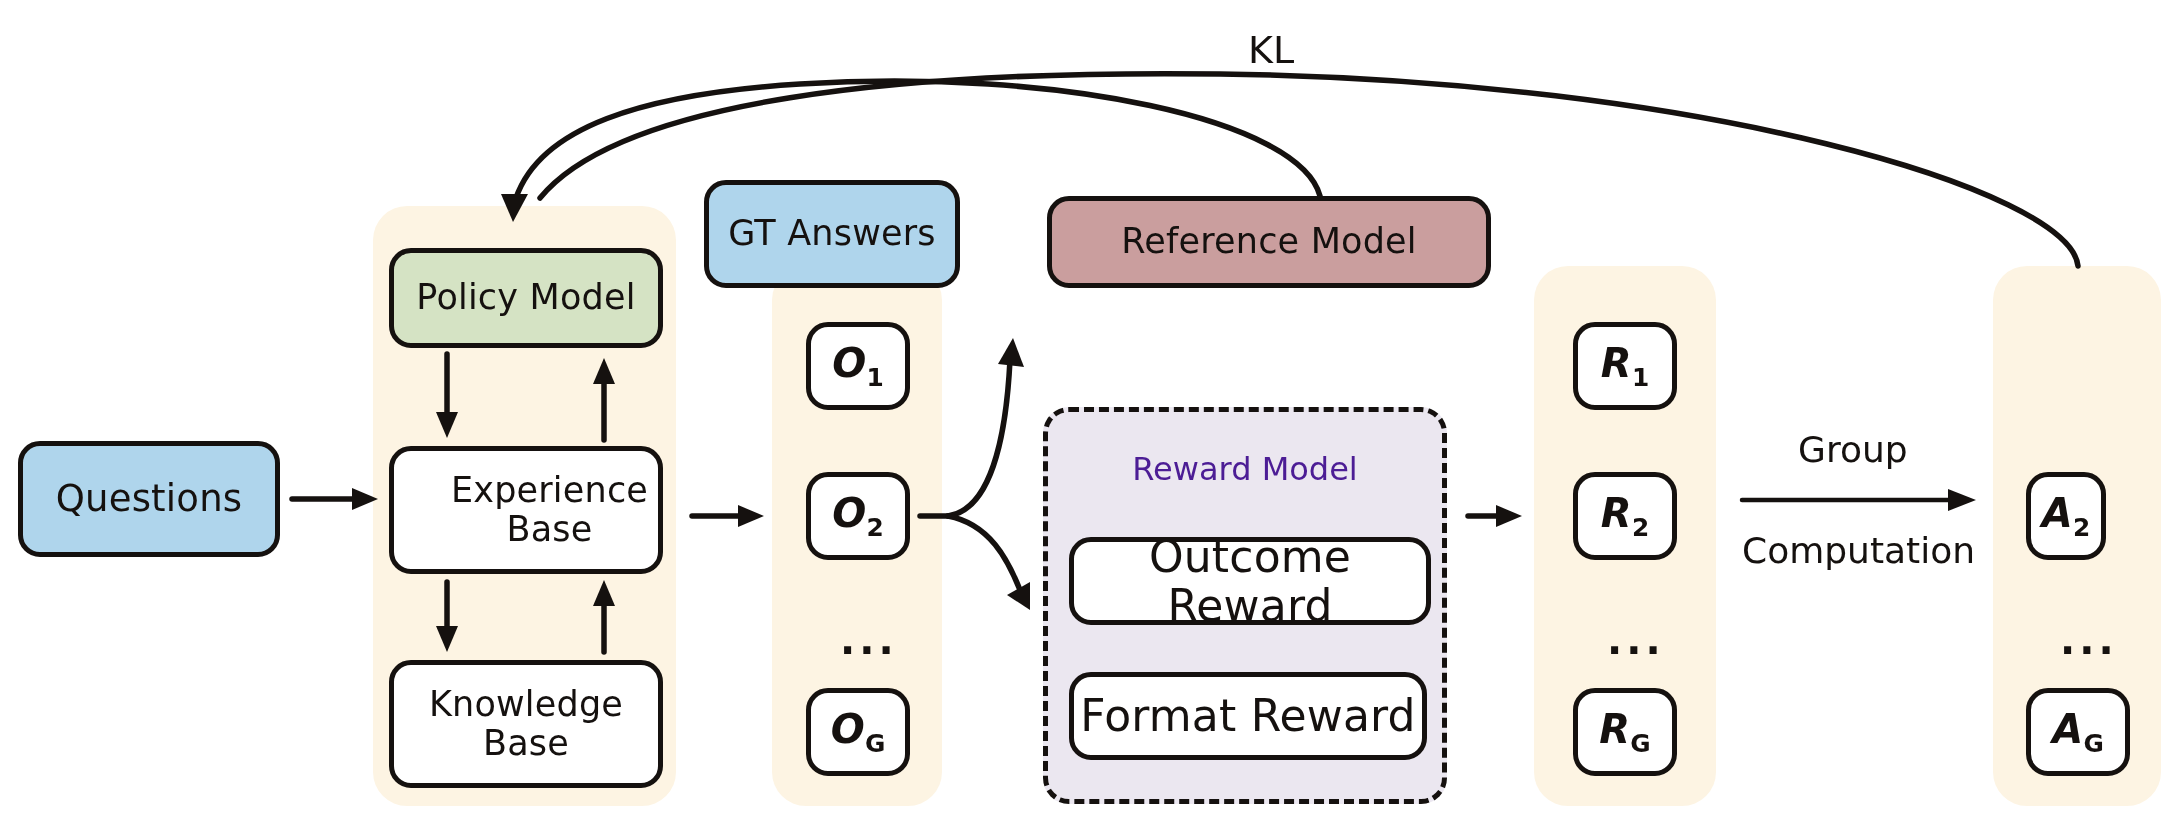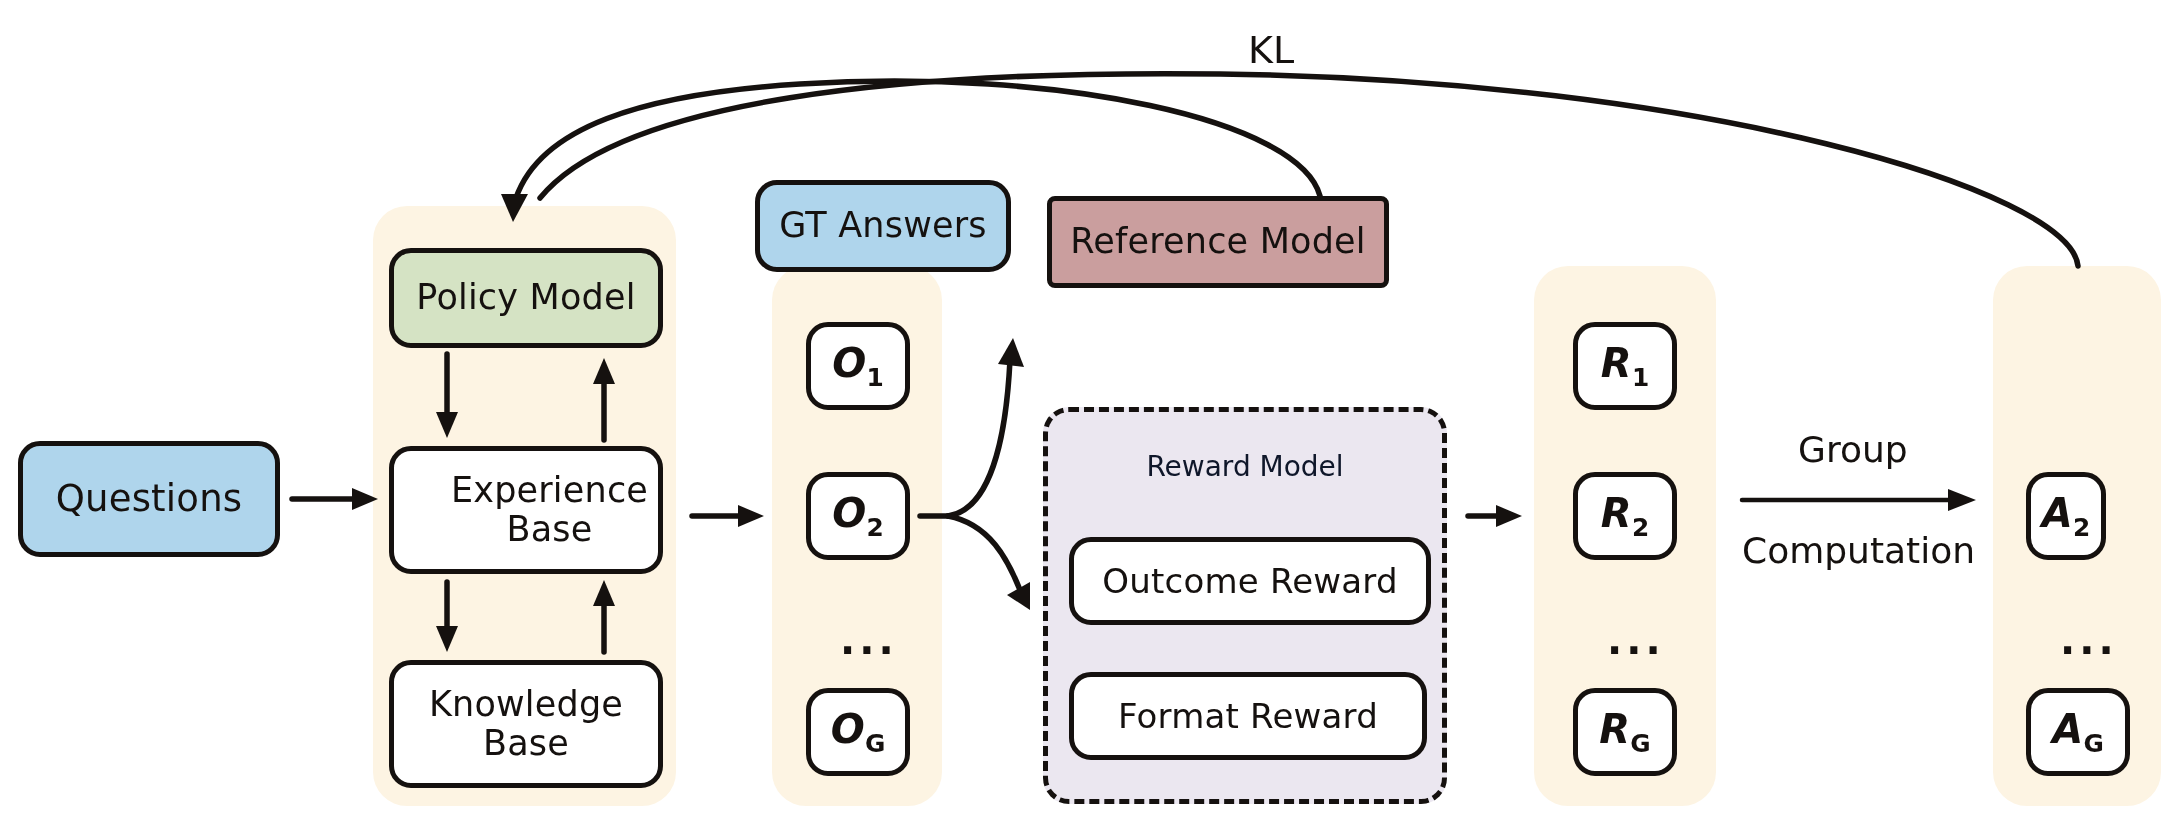--- a/index.html
+++ b/index.html
@@ -43,21 +43,21 @@
   .node.blue   { background: #AFD5EC; }
   .node.green  { background: #D5E3C4; }
   .node.rose   { background: #CA9E9E; }
   .node.plain  { background: #ffffff; }
 
   .node .txt { display: block; padding: 0 6px; }
 
   
   .t-lg  { font-size: 37px; }
   .t-md  { font-size: 35px; }
-  .t-sm  { font-size: 34px; }
+  .t-sm  { font-size: 44px; }
   .t-sym { font-size: 40px; font-style: italic; font-weight: 600; }
 
   .sub {
     font-size: 0.62em;
     font-style: normal;
     font-weight: 600;
     vertical-align: sub;
     letter-spacing: 0;
   }
 
@@ -67,22 +67,22 @@
     box-sizing: border-box;
     border: 5px dashed #15110f;
     border-radius: 26px;
     background: #EBE7F0;
     z-index: 2;
   }
   .rm-title {
     position: absolute;
     width: 100%;
     text-align: center;
-    font-size: 28px;
-    color: #0f172a;
+    font-size: 32px;
+    color: #4c1d95;
     z-index: 3;
   }
 
   
   .label {
     position: absolute;
     color: #15110f;
     z-index: 6;
     white-space: nowrap;
   }
@@ -146,36 +146,36 @@
     </span>
   </div>
 
   <div class="node plain" style="left:389px; top:660px; width:274px; height:128px;">
     <span class="txt t-md">
       <span>Knowledge</span><br>
       <span>Base</span>
     </span>
   </div>
 
-  <div class="node blue" style="left:755px; top:180px; width:256px; height:92px;">
+  <div class="node blue" style="left:704px; top:180px; width:256px; height:108px;">
     <span class="txt t-md">GT Answers</span>
   </div>
 
   <div class="node plain" style="left:806px; top:322px; width:104px; height:88px;">
     <span class="txt t-sym"><span>O</span><span class="sub">1</span></span>
   </div>
   <div class="node plain" style="left:806px; top:472px; width:104px; height:88px;">
     <span class="txt t-sym"><span>O</span><span class="sub">2</span></span>
   </div>
   <div class="ellipsis" style="left:840px; top:620px;">...</div>
   <div class="node plain" style="left:806px; top:688px; width:104px; height:88px;">
     <span class="txt t-sym"><span>O</span><span class="sub">G</span></span>
   </div>
 
-  <div class="node rose" style="left:1047px; top:196px; width:342px; height:92px;border-radius:8px;">
+  <div class="node rose" style="left:1047px; top:196px; width:444px; height:92px;">
     <span class="txt t-md">Reference Model</span>
   </div>
 
   <div class="node plain" style="left:1069px; top:537px; width:362px; height:88px;">
     <span class="txt t-sm">Outcome Reward</span>
   </div>
 
   <div class="node plain" style="left:1069px; top:672px; width:358px; height:88px;">
     <span class="txt t-sm">Format Reward</span>
   </div>

